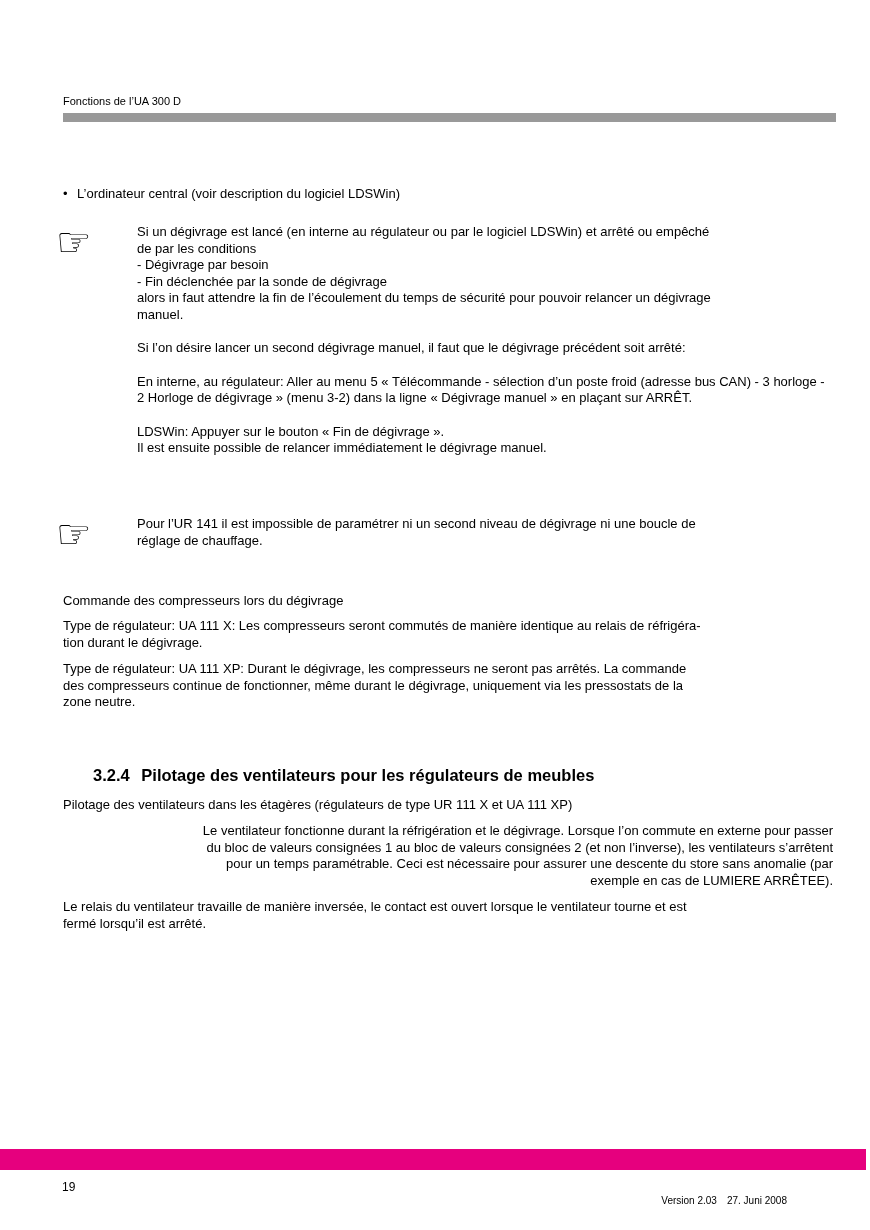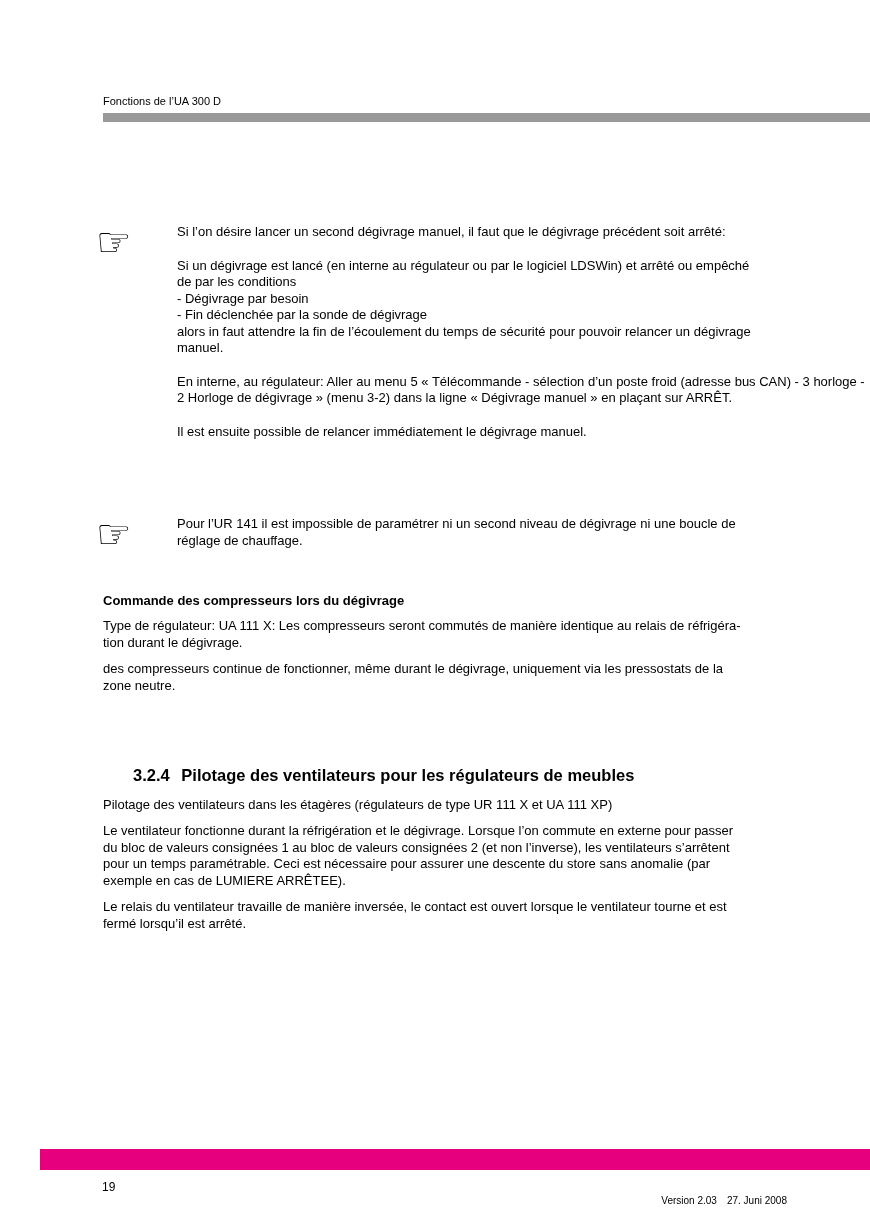--- a/index.html
+++ b/index.html
@@ -5,21 +5,21 @@
   html, body { margin: 0; padding: 0; background: #ffffff; }
   .page {
     position: relative;
     width: 870px;
     height: 1230px;
     background: #ffffff;
     font-family: "Liberation Sans", sans-serif;
     color: #000000;
     overflow: hidden;
   }
-  .abs { position: absolute; margin-left: 40px; }
+  .abs { position: absolute; }
 
   .header-label {
     top: 93px; left: 63px;
     font-size: 11px; line-height: 14px;
   }
   .header-bar {
     top: 113px; left: 63px;
     width: 773px; height: 9px;
     background: #999999;
   }
@@ -39,34 +39,34 @@
     font-size: 40px; line-height: 40px;
     font-family: "DejaVu Sans", sans-serif;
   }
   .note-body { margin-left: 81px; }
   .note-para { margin: 0 0 17px 0; }
   .note-para:last-child { margin-bottom: 0; }
 
   .b { font-weight: normal; }
   .i { font-style: italic; }
 
-  .comp-heading { top: 593px; left: 63px; font-weight: bold; }
+  .comp-heading { top: 593px; left: 63px; font-weight: normal; }
   .comp-p1 { top: 618px; left: 63px; width: 770px; }
   .comp-p2 { top: 661px; left: 63px; width: 770px; }
 
   .section-heading {
     top: 744px; left: 63px;
     font-size: 16.5px; line-height: 21px; font-weight: bold;
     white-space: pre;
     text-align: center;
   }
   .section-number { display: inline-block; width: 60px; }
 
   .sub-heading { top: 797px; left: 63px; font-weight: normal; white-space: pre; }
-  .vent-p1 { top: 823px; left: 63px; width: 770px; }
+  .vent-p1 { top: 823px; left: 63px; width: 770px; text-align: right; }
   .vent-p2 { top: 899px; left: 63px; width: 770px; }
 
   .footer-bar {
     top: 1149px; left: 0;
     width: 866px; height: 21px;
     background: #E6007E;
   }
   .page-number { top: 1180px; left: 62px; font-size: 12px; line-height: 15px; }
   .version-info {
     top: 1181px; right: 83px;
@@ -77,43 +77,48 @@
 </style>
 </head>
 <body>
 
 <div class="page">
 
   <div class="abs header-label body-text" style="font-size:11px;">Fonctions de l’UA 300 D</div>
   <div class="abs header-bar"></div>
 
 
+  <div class="abs bullet-item body-text">
+    <span class="bullet-marker">•</span><span>L’ordinateur central (voir description du logiciel LDSWin)</span>
+  </div>
 
   <div class="abs note note-1 body-text">
     <span class="note-icon">☞</span>
     <div class="note-body">
+      <div class="note-para">Si un dégivrage est lancé (en interne au régulateur ou par le logiciel LDSWin) et arrêté ou empêché<br>de par les conditions<br>- Dégivrage par besoin<br>- Fin déclenchée par la sonde de dégivrage<br>alors in faut attendre la fin de l’écoulement du temps de sécurité pour pouvoir relancer un dégivrage<br>manuel.</div>
       <div class="note-para">Si l’on désire lancer un second dégivrage manuel, il faut que le dégivrage précédent soit arrêté:</div>
-      <div class="note-para">Si un dégivrage est lancé (en interne au régulateur ou par le logiciel LDSWin) et arrêté ou empêché<br>de par les conditions<br>- Dégivrage par besoin<br>- Fin déclenchée par la sonde de dégivrage<br>alors in faut attendre la fin de l’écoulement du temps de sécurité pour pouvoir relancer un dégivrage<br>manuel.</div>
       <div class="note-para"><span class="b">En interne, au régulateur:</span><span> Aller au menu 5 « Télécommande - sélection d’un poste froid (adresse bus CAN) - 3 horloge - 2 Horloge de dégivrage » (menu 3-2) dans la ligne « Dégivrage manuel » en plaçant sur ARRÊT.</span></div>
       <div class="note-para">
+        <div><span class="b">LDSWin:</span><span> Appuyer sur le bouton « Fin de dégivrage ».</span></div>
         <div class="line">Il est ensuite possible de relancer immédiatement le dégivrage manuel.</div>
       </div>
     </div>
   </div>
 
   <div class="abs note note-2 body-text">
     <span class="note-icon">☞</span>
     <div class="note-body">
       <div class="note-para">Pour l’UR 141 il est impossible de paramétrer ni un second niveau de dégivrage ni une boucle de<br>réglage de chauffage.</div>
     </div>
   </div>
 
   <div class="abs comp-heading body-text">Commande des compresseurs lors du dégivrage</div>
   <div class="abs comp-p1 body-text">Type de régulateur: UA 111 X: Les compresseurs seront commutés de manière identique au relais de réfrigéra-<br>tion durant le dégivrage.</div>
   <div class="abs comp-p2 body-text">
+    <div class="line"><span>Type de régulateur: UA 111 XP: Durant le dégivrage, les compresseurs </span><span class="b">ne seront pas</span><span> arrêtés. La commande</span></div>
     <div>des compresseurs continue de fonctionner, même durant le dégivrage, uniquement via les pressostats de la<br>zone neutre.</div>
   </div>
 
   <div class="abs section-heading">
     <span class="section-number">3.2.4</span><span>Pilotage des ventilateurs pour les régulateurs de meubles</span>
   </div>
   <div class="abs sub-heading body-text">Pilotage des ventilateurs dans les étagères (régulateurs de type UR 111 X et UA 111 XP)</div>
   <div class="abs vent-p1 body-text">Le ventilateur fonctionne durant la réfrigération et le dégivrage. Lorsque l’on commute en externe pour passer<br>du bloc de valeurs consignées 1 au bloc de valeurs consignées 2 (et non l’inverse), les ventilateurs s’arrêtent<br>pour un temps paramétrable. Ceci est nécessaire pour assurer une descente du store sans anomalie (par<br>exemple en cas de LUMIERE ARRÊTEE).</div>
   <div class="abs vent-p2 body-text">Le relais du ventilateur travaille de manière inversée, le contact est ouvert lorsque le ventilateur tourne et est<br>fermé lorsqu’il est arrêté.</div>
 

